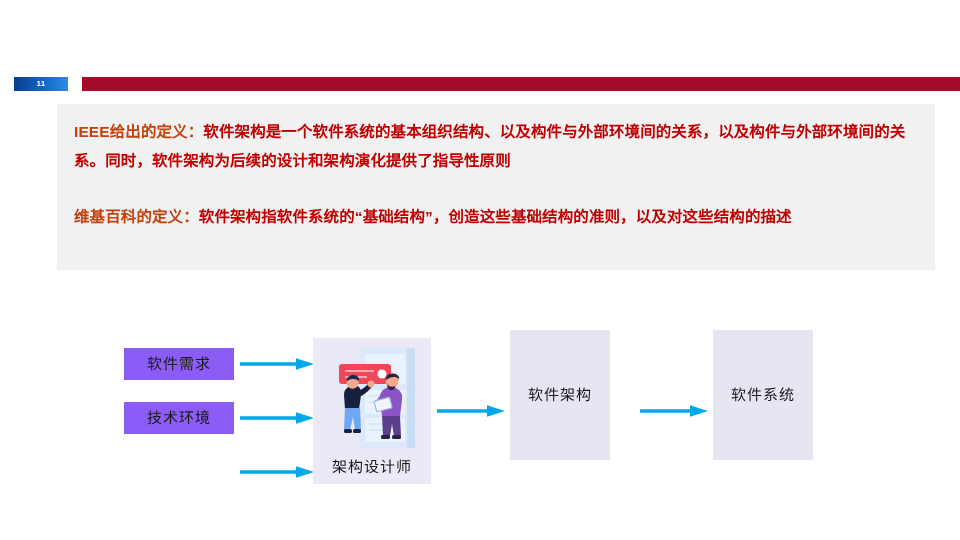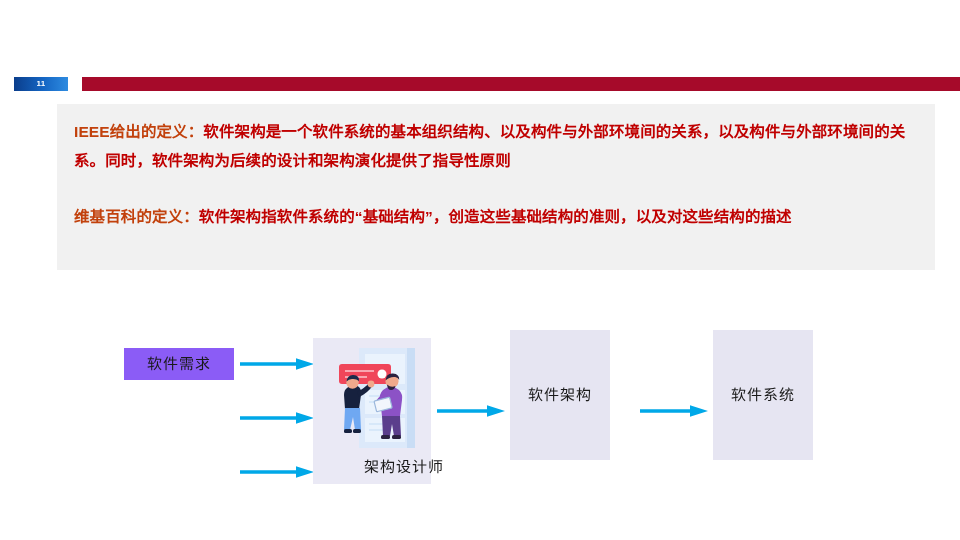--- a/index.html
+++ b/index.html
@@ -140,21 +140,20 @@
     padding-top: 0;
   }
   .node.designer .designer-label {
     position: absolute;
     left: 0;
     bottom: 8px;
     width: 100%;
     font-size: 15px;
     letter-spacing: 1px;
     text-align: center;
-    padding-left: 32px;
   }
   .illus-wrap {
     position: absolute;
     left: 6px;
     top: 6px;
     width: 106px;
     height: 112px;
   }
 
   
@@ -207,20 +206,21 @@
 
     <div class="def-block b2">
       <div class="def-text"><span class="def-label">维基百科的定义：</span><span>软件架构指软件系统的“基础结构”，创造这些基础结构的准则，以及对这些结构的描述</span></div>
     </div>
 
   </div>
 
   <div class="flow">
 
     <div class="node input in1">软件需求</div>
+    <div class="node input in2">技术环境</div>
 
     <div class="arrow arr-a1">
       <svg width="74" height="14" viewBox="0 0 74 14">
         <path d="M0 5.2 H56 V1.2 L74 7 L56 12.8 V8.8 H0 Z" fill="#00A8E8"></path>
       </svg>
     </div>
     <div class="arrow arr-a2">
       <svg width="74" height="14" viewBox="0 0 74 14">
         <path d="M0 5.2 H56 V1.2 L74 7 L56 12.8 V8.8 H0 Z" fill="#00A8E8"></path>
       </svg>

